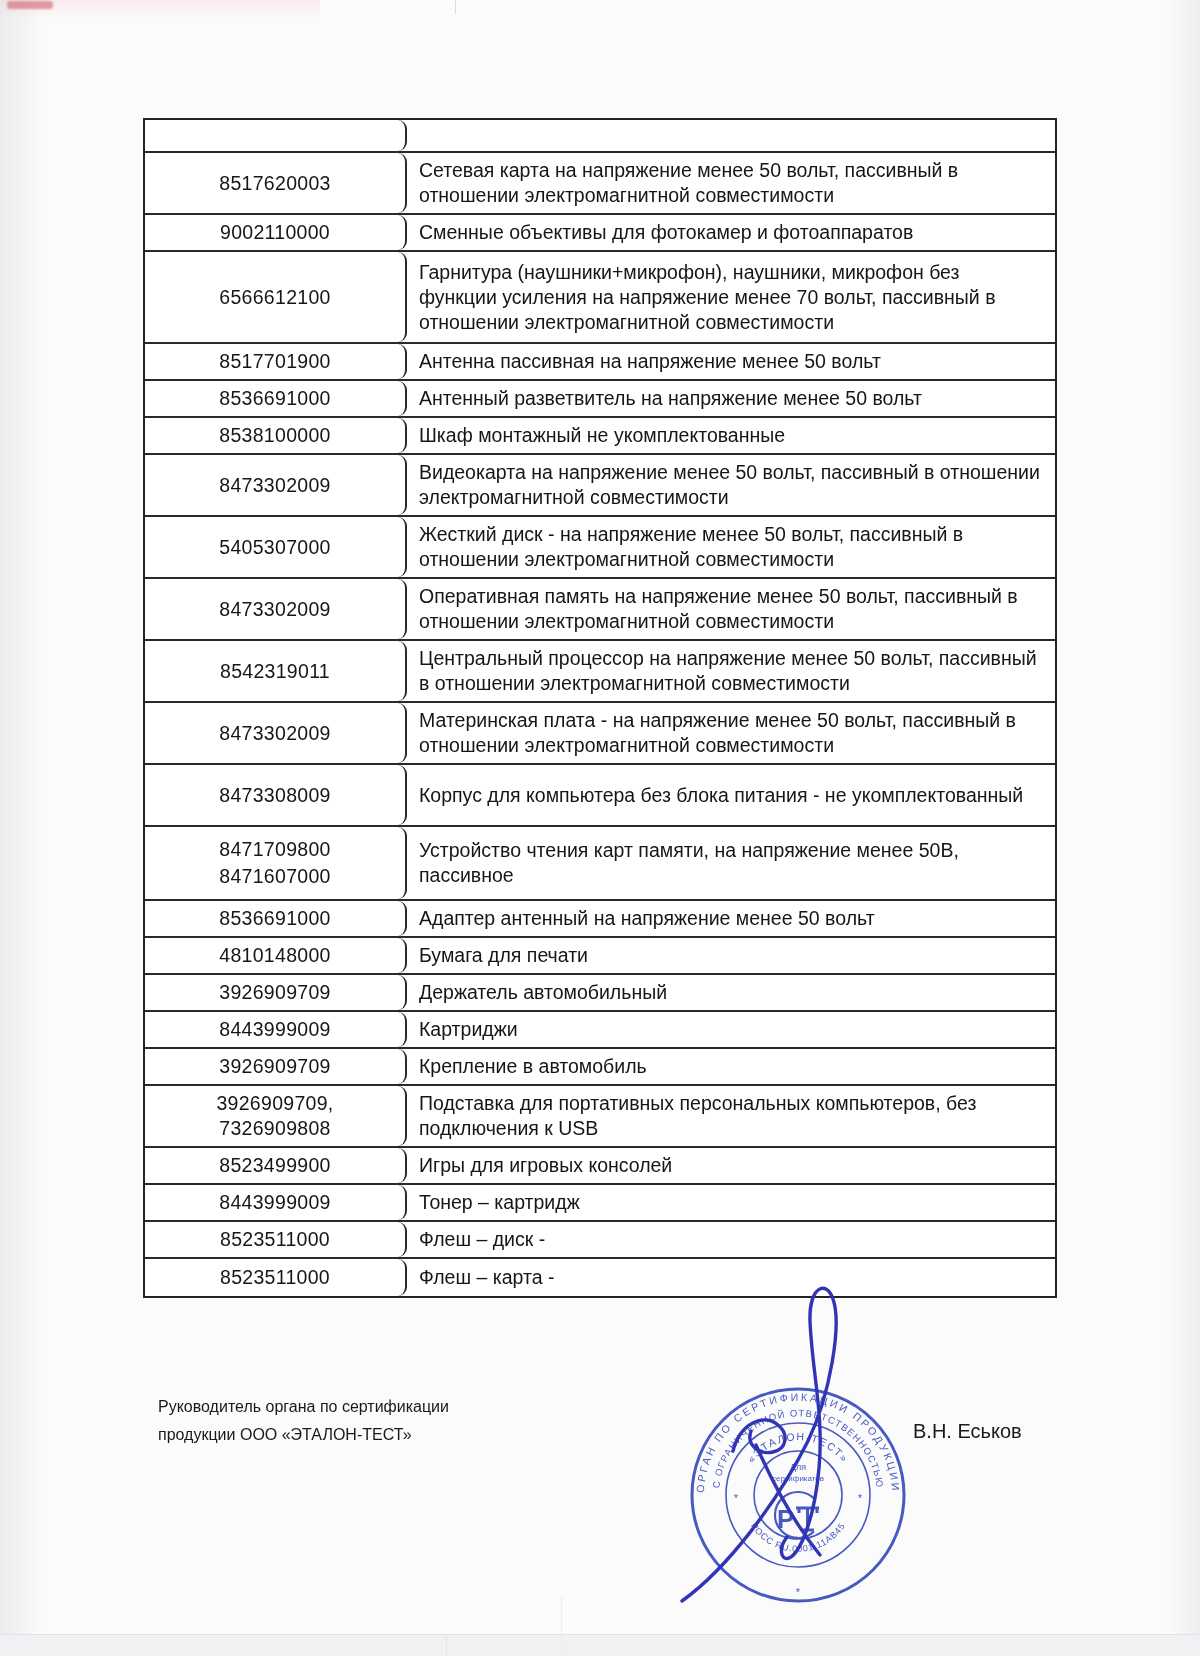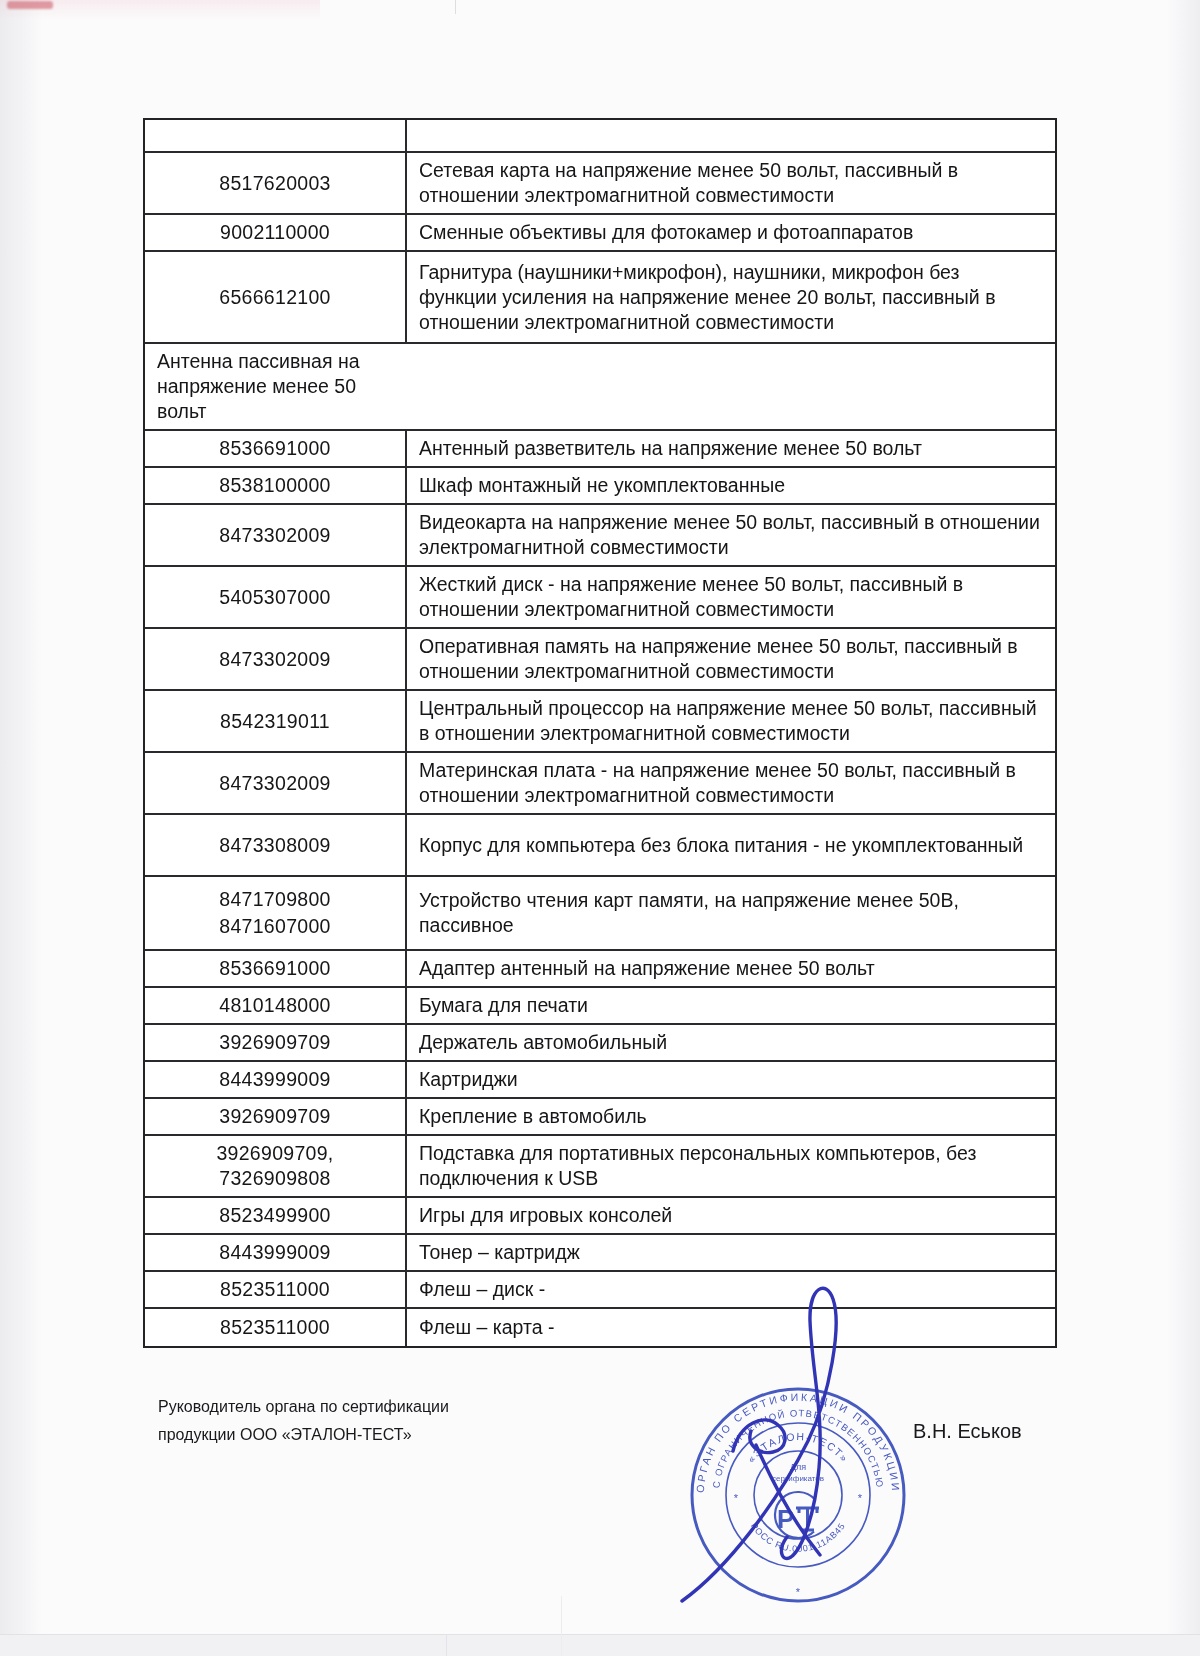--- a/index.html
+++ b/index.html
@@ -35,21 +35,21 @@
   .row.hdr{min-height:33px;}
   .row.l1{min-height:37px;}
   .row.l2{min-height:62px;}
   .row.l3{min-height:92px;}
   .row.l2.split{min-height:74px;}
   .cell{display:flex;box-sizing:border-box;}
   .cell.code{
     border-right:2px solid #2a2a2e;
     align-items:center;justify-content:center;flex-direction:column;
     font-size:19.5px;letter-spacing:.3px;color:#161618;
-    padding:2px 13px;gap:2px;text-align:center;
+    padding:2px 13px;gap:2px;text-align:center;border-radius:9px;
   }
   .row.split .cell.code{gap:4px;}
   .cell.desc{
     align-items:center;
     font-size:19.5px;line-height:25px;color:#161618;
     padding:5px 14px 5px 12px;
   }
 
   
   .sig-text{position:absolute;left:158px;top:1393px;font-size:16px;line-height:28px;color:#19191c;}
@@ -89,23 +89,26 @@
     <div class="row l1">
       <div class="cell code">
         <div>9002110000</div>
       </div>
       <div class="cell desc">Сменные объективы для фотокамер и фотоаппаратов</div>
     </div>
     <div class="row l3">
       <div class="cell code">
         <div>6566612100</div>
       </div>
-      <div class="cell desc">Гарнитура (наушники+микрофон), наушники, микрофон без функции усиления на напряжение менее 20 вольт, пассивный в отношении электромагнитной совместимости</div>
-    </div>
-    <div class="row l1">
+      <div class="cell desc">Гарнитура (наушники+микрофон), наушники, микрофон без функции усиления на напряжение менее 70 вольт, пассивный в отношении электромагнитной совместимости</div>
+    </div>
+    <div class="row l1">
+      <div class="cell code">
+        <div>8517701900</div>
+      </div>
       <div class="cell desc">Антенна пассивная на напряжение менее 50 вольт</div>
     </div>
     <div class="row l1">
       <div class="cell code">
         <div>8536691000</div>
       </div>
       <div class="cell desc">Антенный разветвитель на напряжение менее 50 вольт</div>
     </div>
     <div class="row l1">
       <div class="cell code">

